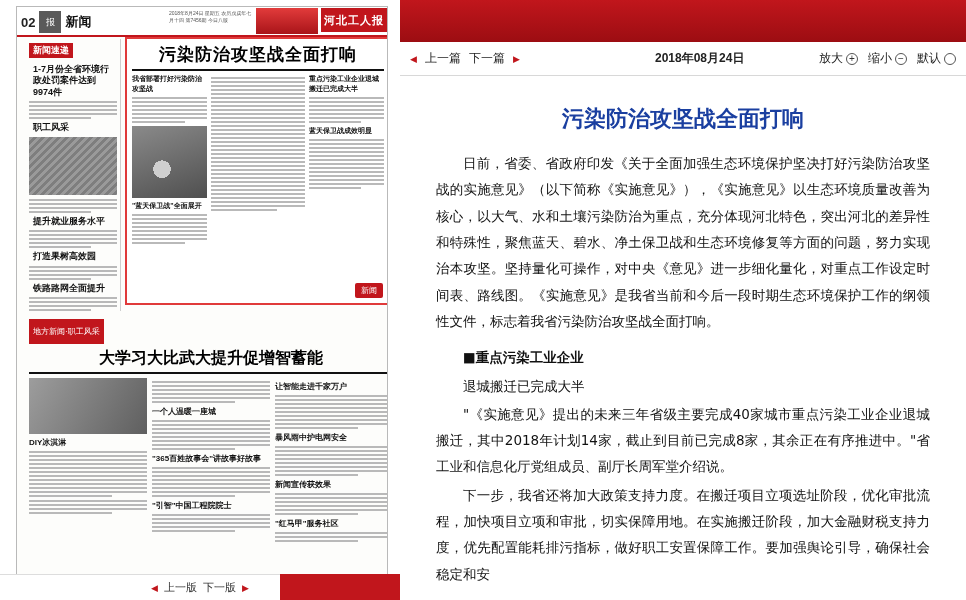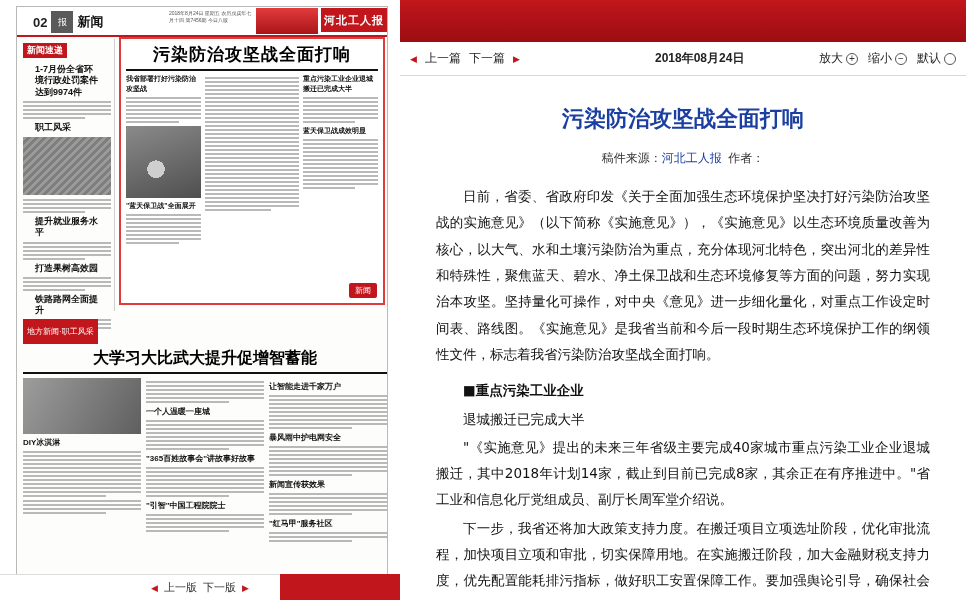--- a/index.html
+++ b/index.html
@@ -43,21 +43,21 @@
     border: 1px solid #b9b9b9;
     overflow: hidden;
   }
   .paper-masthead {
     position: absolute; top: 0; left: 0;
     width: 372px; height: 30px;
     background: #ffffff;
     border-bottom: 2px solid #c1161c;
   }
   .masthead-left {
-    position: absolute; left: 16px; top: 4px;
+    position: absolute; left: 4px; top: 4px;
     display: flex; align-items: center; gap: 4px;
   }
   .pagenum {
     font-size: 13px; font-weight: bold; color: #222;
   }
   .mast-logo {
     width: 22px; height: 22px; background: #5a5a5a; color: #fff;
     font-size: 9px; display: flex; align-items: center; justify-content: center;
   }
   .mast-news {
@@ -79,31 +79,31 @@
     font-size: 11px; font-weight: bold;
     display: flex; align-items: center; justify-content: center;
     letter-spacing: 1px;
   }
   .mast-tiny {
     font-size: 5px; color: #555; width: 84px; line-height: 1.3;
     padding-top: 2px;
   }
 
   
-  .paper-body { position: absolute; top: 32px; left: 2px; width: 372px; height: 546px; }
+  .paper-body { position: absolute; top: 32px; left: 8px; width: 372px; height: 546px; }
   .col-left {
     position: absolute; left: 4px; top: 0; width: 92px; height: 272px;
     border-right: 1px solid #cfcfcf;
     padding-right: 3px;
   }
   .sec-tag {
     background: #c1161c; color: #fff; font-size: 9px; font-weight: bold;
     padding: 1px 4px; display: inline-block; margin-bottom: 3px;
   }
-  .hl-sm { font-size: 9px; font-weight: bold; color: #111; line-height: 1.25; margin: 3px 12px; }
+  .hl-sm { font-size: 9px; font-weight: bold; color: #111; line-height: 1.25; margin: 3px 4px; }
   .txt-lines { margin: 3px 0; }
   .txt-lines i {
     display: block; height: 2px; background: #b9b9b9; margin-bottom: 2px;
   }
   .txt-lines i.s { width: 70%; }
   .photo {
     background: #8e8e8e; margin: 4px 0;
     background-image: linear-gradient(135deg,#9a9a9a 25%,#7e7e7e 25%,#7e7e7e 50%,#9a9a9a 50%,#9a9a9a 75%,#7e7e7e 75%);
     background-size: 8px 8px;
   }
@@ -537,23 +537,20 @@
         </span>
         <span class="zi">
           <span>默认</span>
           <span class="circ"></span>
         </span>
       </div>
     </div>
 
     <h1 class="art-title">污染防治攻坚战全面打响</h1>
 
-    <div class="art-meta">
-      <span>稿件来源：</span><a href="#">河北工人报</a>&nbsp;&nbsp;<span>作者：</span>
-    </div>
 
     <div class="art-body">
       <p>日前，省委、省政府印发《关于全面加强生态环境保护坚决打好污染防治攻坚战的实施意见》（以下简称《实施意见》），《实施意见》以生态环境质量改善为核心，以大气、水和土壤污染防治为重点，充分体现河北特色，突出河北的差异性和特殊性，聚焦蓝天、碧水、净土保卫战和生态环境修复等方面的问题，努力实现治本攻坚。坚持量化可操作，对中央《意见》进一步细化量化，对重点工作设定时间表、路线图。《实施意见》是我省当前和今后一段时期生态环境保护工作的纲领性文件，标志着我省污染防治攻坚战全面打响。</p>
       <p class="sub">
         <span>■</span><span>重点污染工业企业</span>
       </p>
       <p class="noind">退城搬迁已完成大半</p>
       <p>"《实施意见》提出的未来三年省级主要完成40家城市重点污染工业企业退城搬迁，其中2018年计划14家，截止到目前已完成8家，其余正在有序推进中。"省工业和信息化厅党组成员、副厅长周军堂介绍说。</p>
       <p>下一步，我省还将加大政策支持力度。在搬迁项目立项选址阶段，优化审批流程，加快项目立项和审批，切实保障用地。在实施搬迁阶段，加大金融财税支持力度，优先配置能耗排污指标，做好职工安置保障工作。要加强舆论引导，确保社会稳定和安</p>
     </div>

